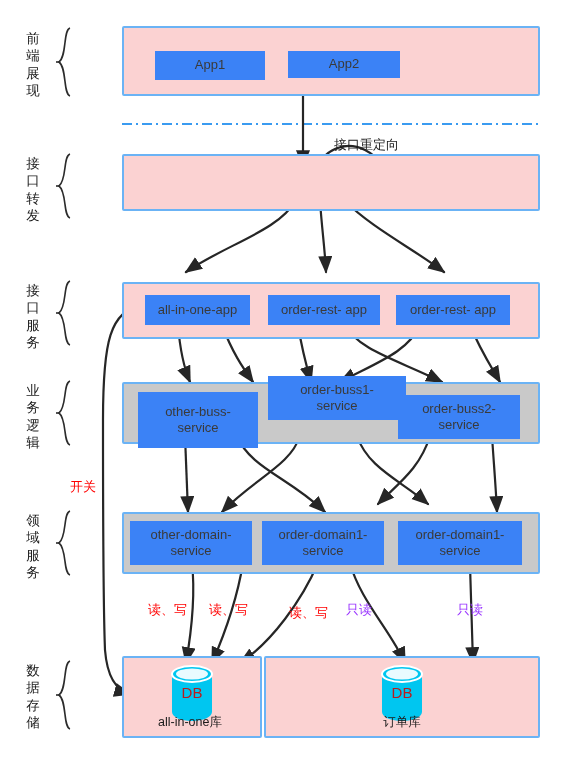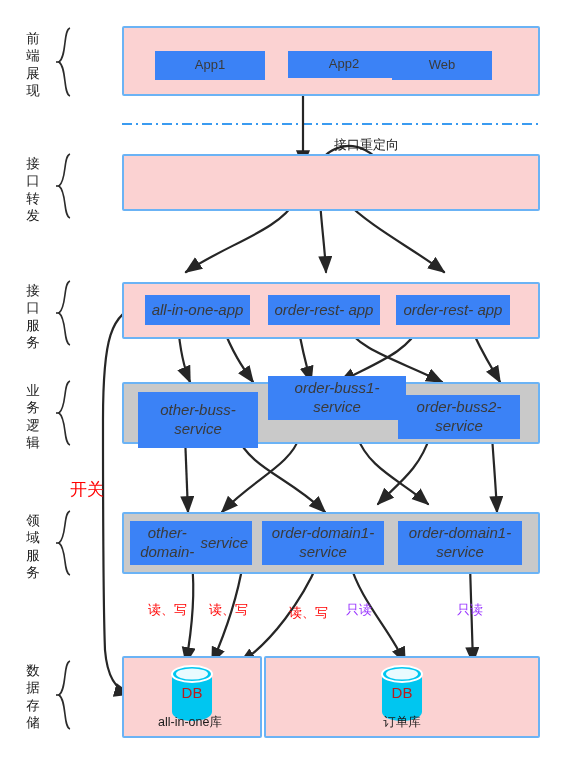--- a/index.html
+++ b/index.html
@@ -41,21 +41,21 @@
     border-radius: 0;
     color: #3a3a3a;
     font-size: 13px;
     display: flex;
     align-items: center;
     justify-content: center;
     text-align: center;
     line-height: 1.25;
     padding: 2px 4px;
   }
-  .node.small { font-size: 15px; font-style: italic; }
+  .node.small { font-size: 13px; }
 
   .side-label {
     position: absolute;
     width: 22px;
     font-size: 13.5px;
     line-height: 1.28;
     color: #1a1a1a;
     text-align: center;
     letter-spacing: 0;
   }
@@ -226,21 +226,20 @@
   <div class="brace" style="left:56px; top:659px;">
     <svg width="18" height="72" viewBox="0 0 18 72">
       <path d="M14,2 C7,4 11,30 3,36 C11,42 7,68 14,70" fill="none" stroke="#2b2b2b" stroke-width="1.6"></path>
       <line x1="0" y1="36" x2="3" y2="36" stroke="#2b2b2b" stroke-width="1.6"></line>
     </svg>
   </div>
 
   <div class="layer-band band-pink" style="left:122px; top:26px; width:418px; height:70px;"></div>
   <div class="node" style="left:155px; top:51px; width:110px; height:29px;">App1</div>
   <div class="node" style="left:272px; top:51px; width:112px; height:27px;margin-left:16px;">App2</div>
-  <div class="node" style="left:392px; top:51px; width:100px; height:29px;">Web</div>
 
   <div class="layer-band band-pink" style="left:122px; top:154px; width:418px; height:57px;"></div>
   <div class="edge-label black" style="left:334px; top:136px;">接口重定向</div>
 
   <div class="layer-band band-pink" style="left:122px; top:282px; width:418px; height:57px;"></div>
   <div class="node small" style="left:145px; top:295px; width:105px; height:30px;">all-in-one-app</div>
   <div class="node small" style="left:268px; top:295px; width:112px; height:30px;">order-rest- app</div>
   <div class="node small" style="left:396px; top:295px; width:114px; height:30px;">order-rest- app</div>
 
   <div class="layer-band band-gray" style="left:122px; top:382px; width:418px; height:62px;"></div>
@@ -250,24 +249,24 @@
   </div>
   <div class="node small" style="left:268px; top:376px; width:138px; height:44px; flex-direction:column;">
     <span>order-buss1-</span>
     <span>service</span>
   </div>
   <div class="node small" style="left:398px; top:395px; width:122px; height:44px; flex-direction:column;">
     <span>order-buss2-</span>
     <span>service</span>
   </div>
 
-  <div class="edge-label red" style="left:70px; top:478px; font-size:17px;">开关</div>
+  <div class="edge-label red" style="left:70px; top:478px; font-size:13px;">开关</div>
 
   <div class="layer-band band-gray" style="left:122px; top:512px; width:418px; height:62px;"></div>
-  <div class="node small" style="left:130px; top:521px; width:122px; height:44px; ">
+  <div class="node small" style="left:130px; top:521px; width:122px; height:44px; flex-direction:column;">
     <span>other-domain-</span>
     <span>service</span>
   </div>
   <div class="node small" style="left:262px; top:521px; width:122px; height:44px; flex-direction:column;">
     <span>order-domain1-</span>
     <span>service</span>
   </div>
   <div class="node small" style="left:398px; top:521px; width:124px; height:44px; flex-direction:column;">
     <span>order-domain1-</span>
     <span>service</span>

